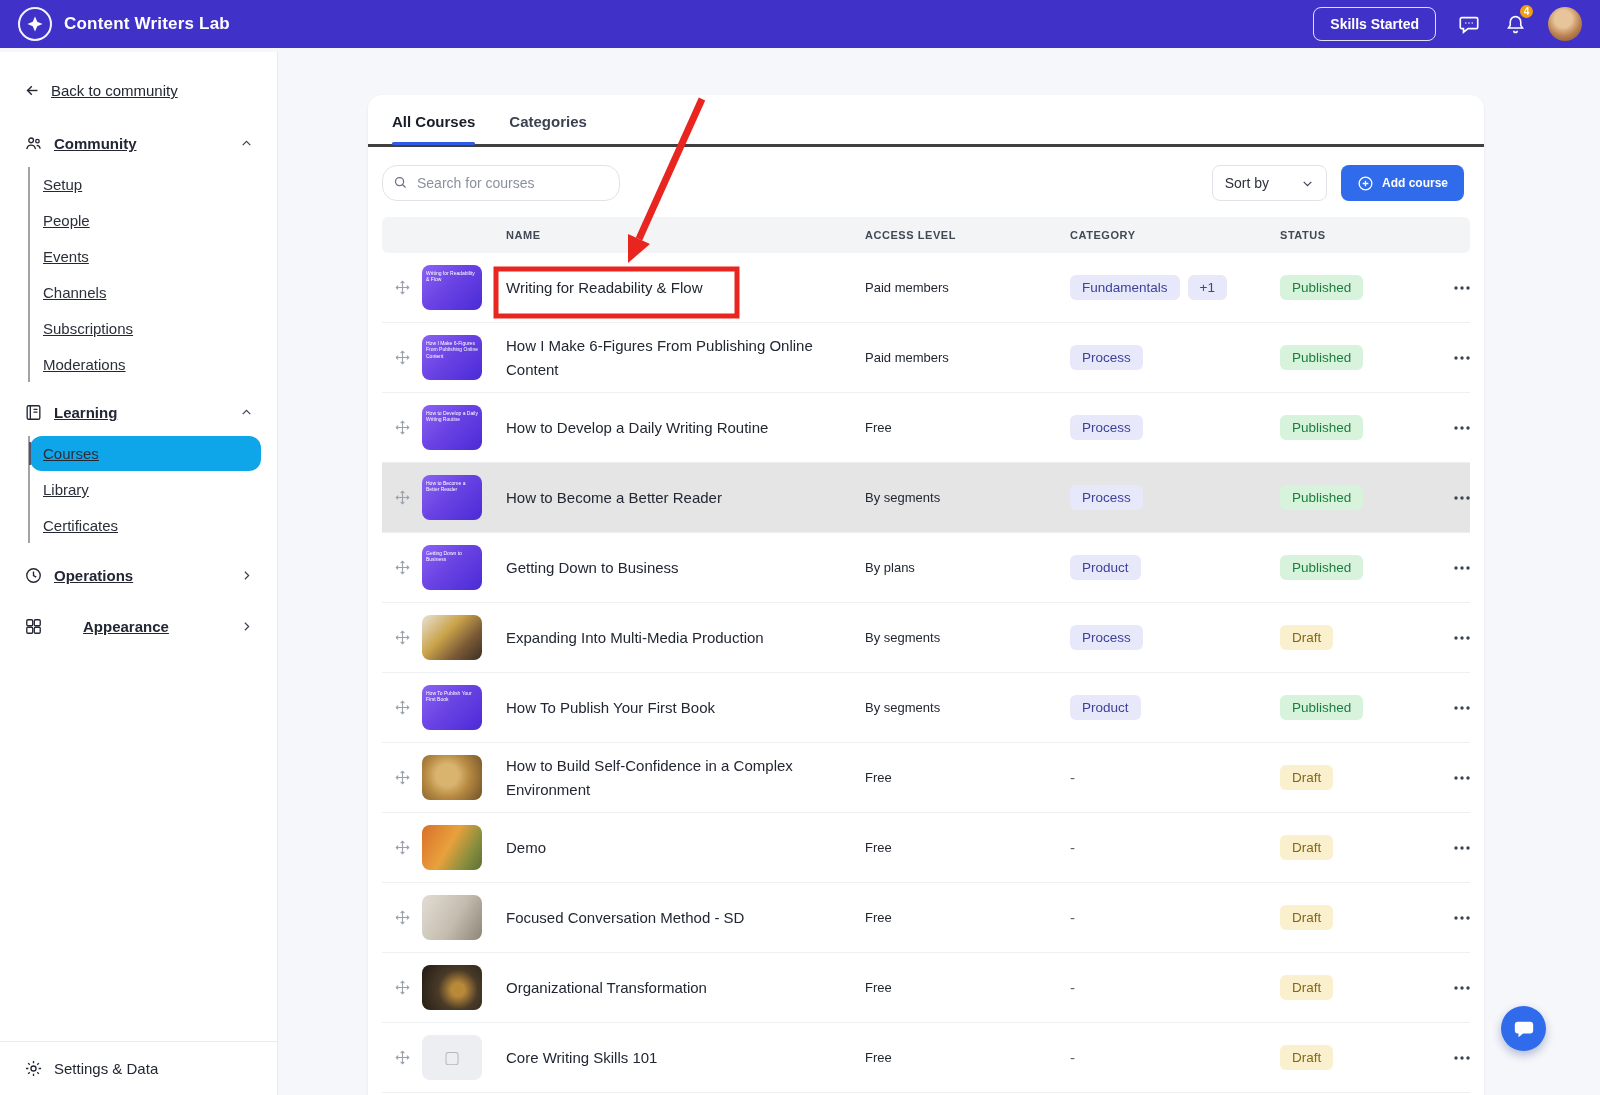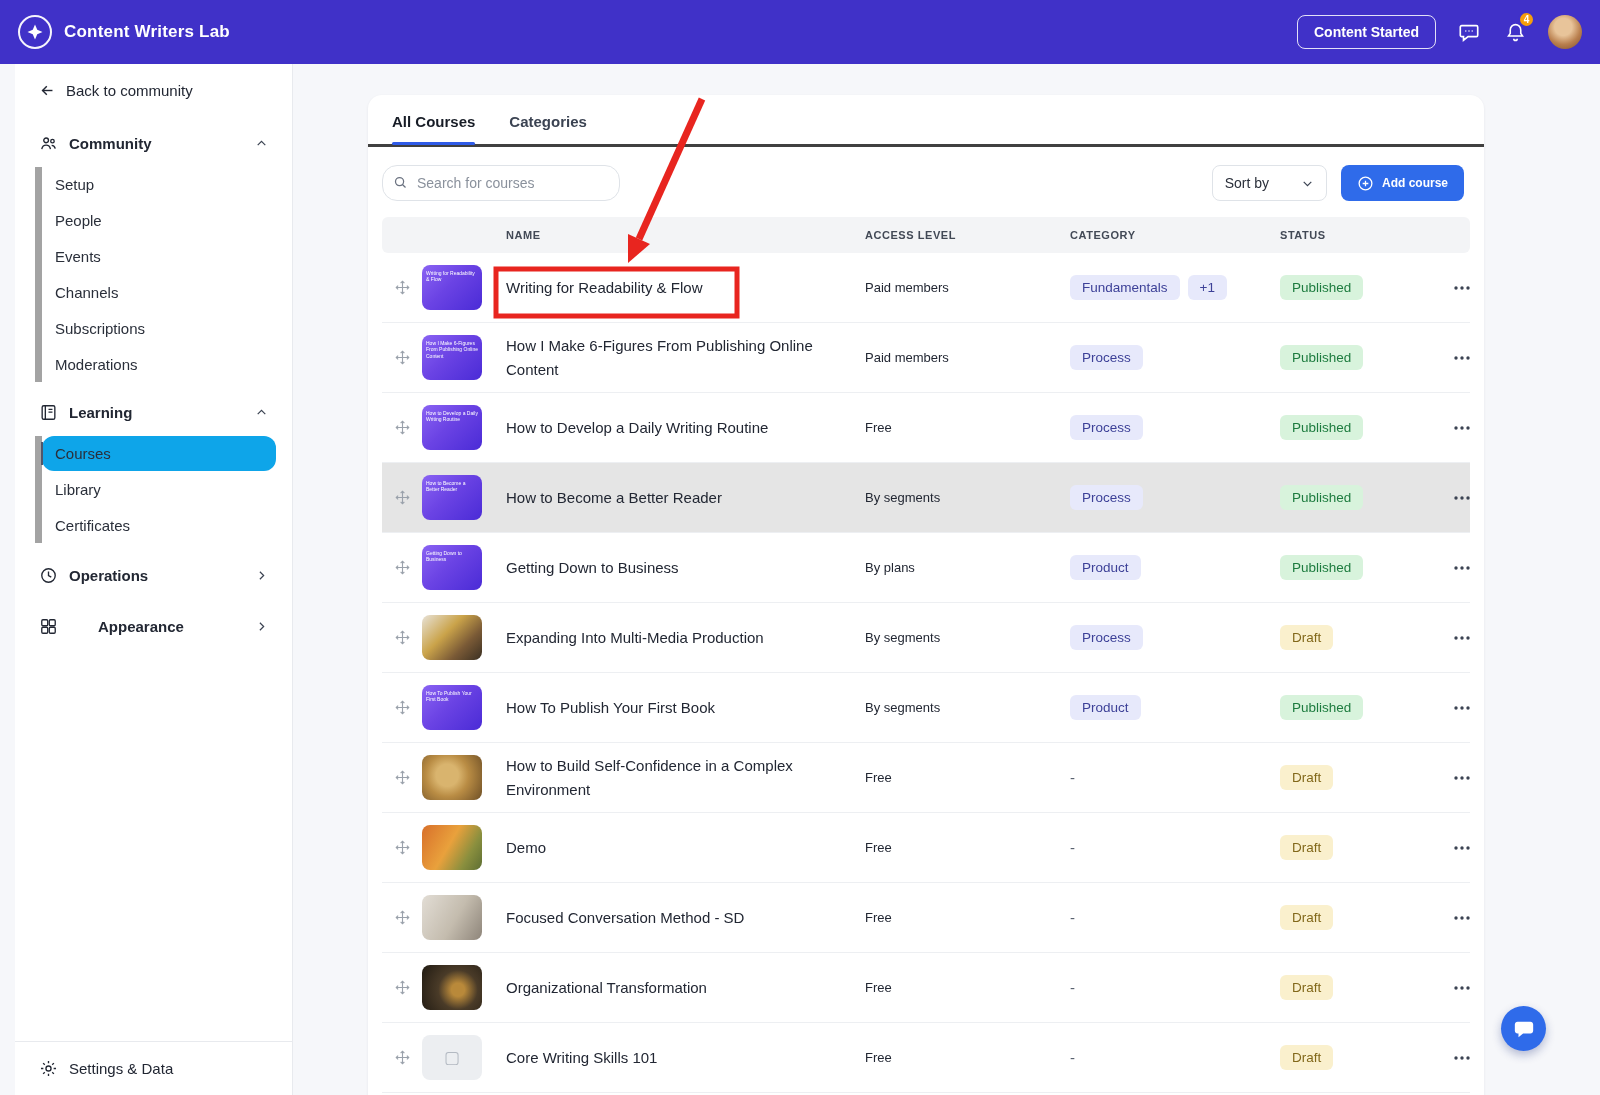--- a/index.html
+++ b/index.html
@@ -1,42 +1,42 @@
 <!DOCTYPE html>
 <html><head>
 <meta charset="utf-8">
 <style>
   * { margin:0; padding:0; box-sizing:border-box; }
   html,body { width:1600px; height:1095px; overflow:hidden; }
   body { font-family:"Liberation Sans", sans-serif; background:#f6f7fa; color:#222733; position:relative; }
 
   
-  .topbar { position:absolute; top:0; left:0; width:1600px; height:64px; background:#4031c8;
+  .topbar { position:absolute; top:0; left:0; width:1600px; height:48px; background:#4031c8;
             display:flex; align-items:center; justify-content:space-between; padding:0 18px; z-index:10; }
   .brand { display:flex; align-items:center; gap:12px; }
   .logo { width:34px; height:34px; border-radius:50%; border:2px solid rgba(255,255,255,.95);
           display:flex; align-items:center; justify-content:center; }
   .brand-name { color:#fff; font-size:17px; font-weight:bold; letter-spacing:.2px; }
   .topbar-right { display:flex; align-items:center; gap:20px; }
   .btn-outline { background:transparent; border:1px solid rgba(255,255,255,.85); color:#fff;
                  font-family:inherit; font-size:14px; font-weight:bold; padding:8px 16px; border-radius:8px; cursor:pointer; }
   .icon-btn { position:relative; display:flex; align-items:center; justify-content:center; width:26px; height:26px; cursor:pointer; }
   .nbadge { position:absolute; top:-8px; right:-7px; min-width:17px; height:17px; background:#f59e0b; color:#fff;
             font-size:10px; font-weight:bold; border-radius:50%; display:flex; align-items:center; justify-content:center;
             border:2px solid #4031c8; }
   .avatar { width:34px; height:34px; border-radius:50%;
             background:radial-gradient(circle at 45% 35%, #e8c49a 0 30%, #b97f4e 60%, #7a4a2b); cursor:pointer; }
 
   
-  .sidebar { position:absolute; top:52px; left:15px; width:278px; height:1043px; background:#fff;
-             border-right:1px solid #e8eaee; z-index:5; }
+  .sidebar { position:absolute; top:52px; left:0; width:278px; height:1043px; background:#fff;
+             border-right:1px solid #e8eaee; z-index:5;text-decoration:underline; }
   .back { display:flex; align-items:center; gap:10px; padding:30px 24px 8px; font-size:15px; color:#222733; cursor:pointer; }
   .section-head { display:flex; align-items:center; gap:11px; padding:13px 24px; font-size:15px; font-weight:bold; color:#222733; cursor:pointer; }
   .section-head .chev { margin-left:auto; display:flex; }
-  .subitems { margin:0 16px 6px 20px; border-left:7px solid #a3a3a3; }
+  .subitems { margin:0 16px 6px 28px; border-left:2px solid #a3a3a3; }
   .subitem { padding:9px 12px 9px 13px; font-size:15px; color:#2a2f3a; cursor:pointer; margin:1px 0; }
   .subitem--active { background:#0ea5e9; border-radius:12px; position:relative; }
   .subitem--active::before { content:""; position:absolute; left:-1px; top:6px; bottom:6px; width:2px; background:#50566a; }
   .sidebar-footer { position:absolute; bottom:0; left:0; width:100%; height:54px; border-top:1px solid #e8eaee;
                     display:flex; align-items:center; gap:11px; padding:0 24px; font-size:15px; color:#222733; cursor:pointer; background:#fff; }
 
   
   .card { position:absolute; left:368px; top:95px; width:1116px; height:1060px; background:#fff;
           border-radius:14px; box-shadow:0 1px 3px rgba(16,24,40,.07); }
   .tabs { display:flex; gap:34px; padding:18px 24px 0; border-bottom:3px solid #404040; }
@@ -97,21 +97,21 @@
 <header class="topbar">
   <div class="brand">
     <span class="logo">
       <svg width="18" height="18" viewBox="0 0 24 24">
           <path d="M12 2 L15 9 L22 12 L15 15 L12 22 L9 15 L2 12 L9 9 Z" fill="#fff"></path>
         </svg>
     </span>
     <span class="brand-name">Content Writers Lab</span>
   </div>
   <div class="topbar-right">
-    <button class="btn-outline">Content Started</button>
+    <button class="btn-outline">Skills Started</button>
     <span class="icon-btn">
       <svg width="22" height="22" viewBox="0 0 24 24" fill="none" stroke="#fff" stroke-width="1.8">
         <path d="M4 5h16a1.5 1.5 0 0 1 1.5 1.5v9A1.5 1.5 0 0 1 20 17h-9l-5 4v-4H4a1.5 1.5 0 0 1-1.5-1.5v-9A1.5 1.5 0 0 1 4 5z"></path>
         <circle cx="8.5" cy="11" r="0.8" fill="#fff" stroke="none"></circle>
           <circle cx="12" cy="11" r="0.8" fill="#fff" stroke="none"></circle>
           <circle cx="15.5" cy="11" r="0.8" fill="#fff" stroke="none"></circle>
       </svg>
     </span>
     <span class="icon-btn">
       <svg width="21" height="21" viewBox="0 0 24 24" fill="none" stroke="#fff" stroke-width="1.8">

